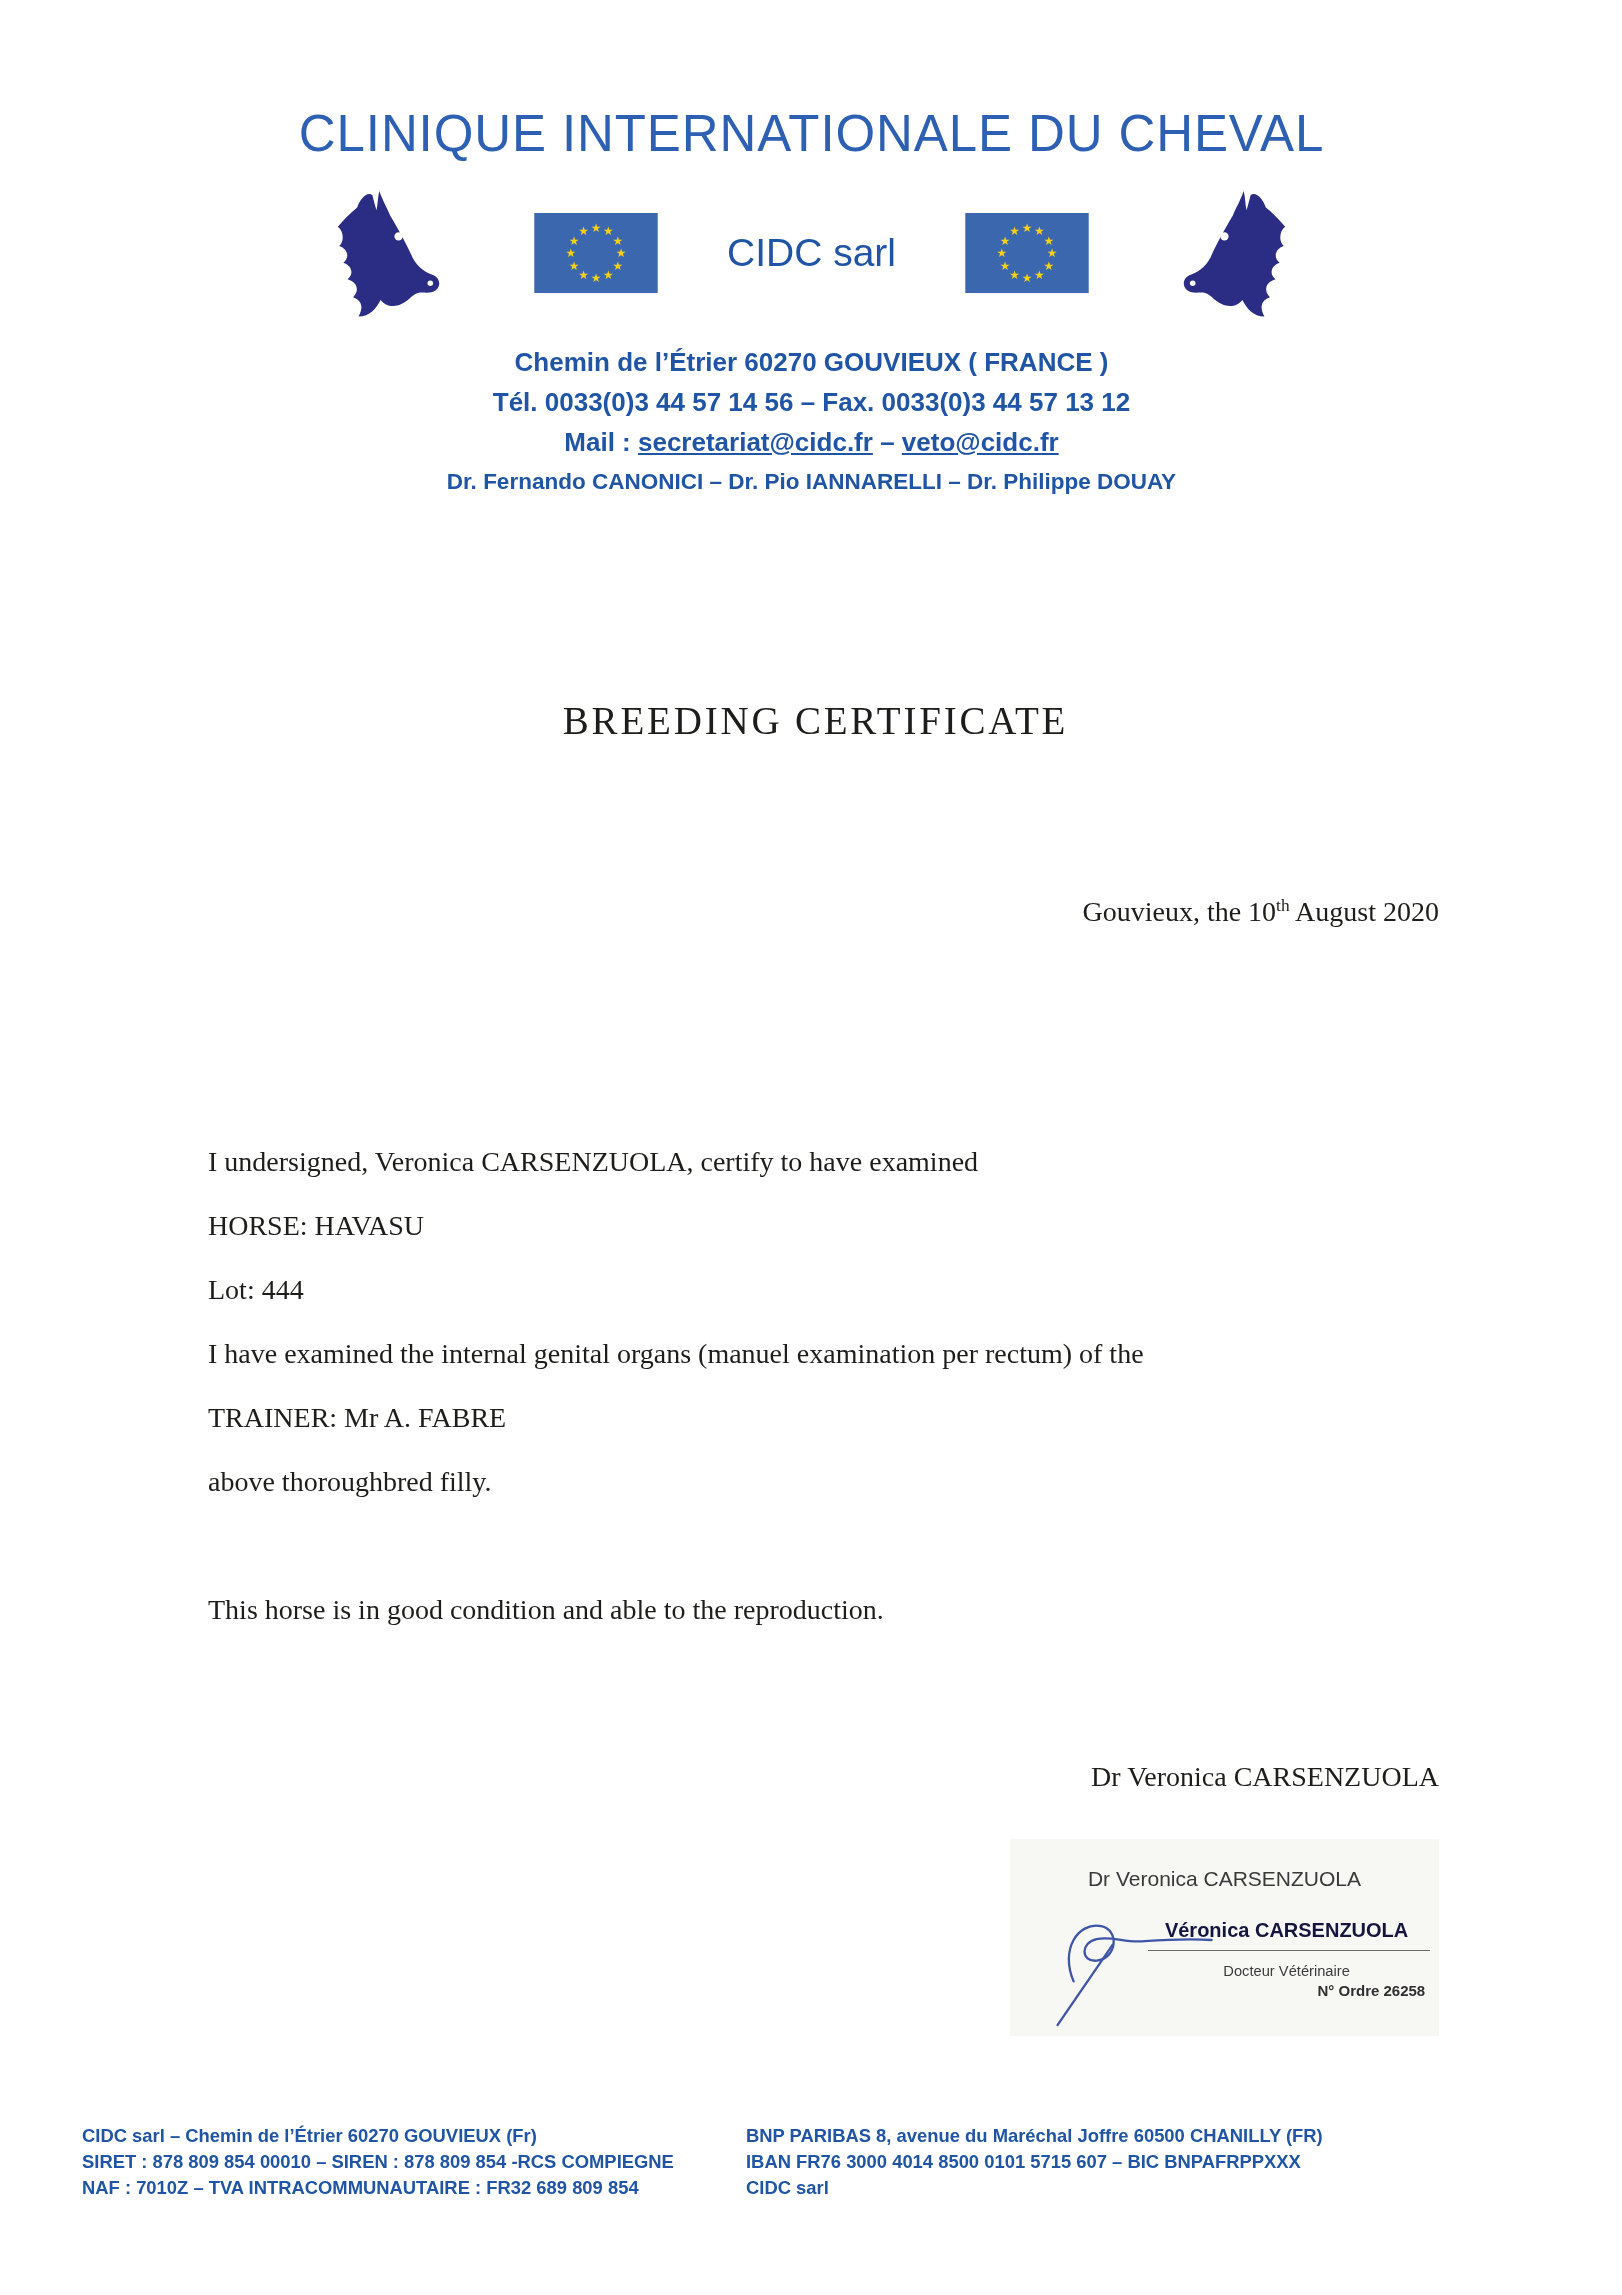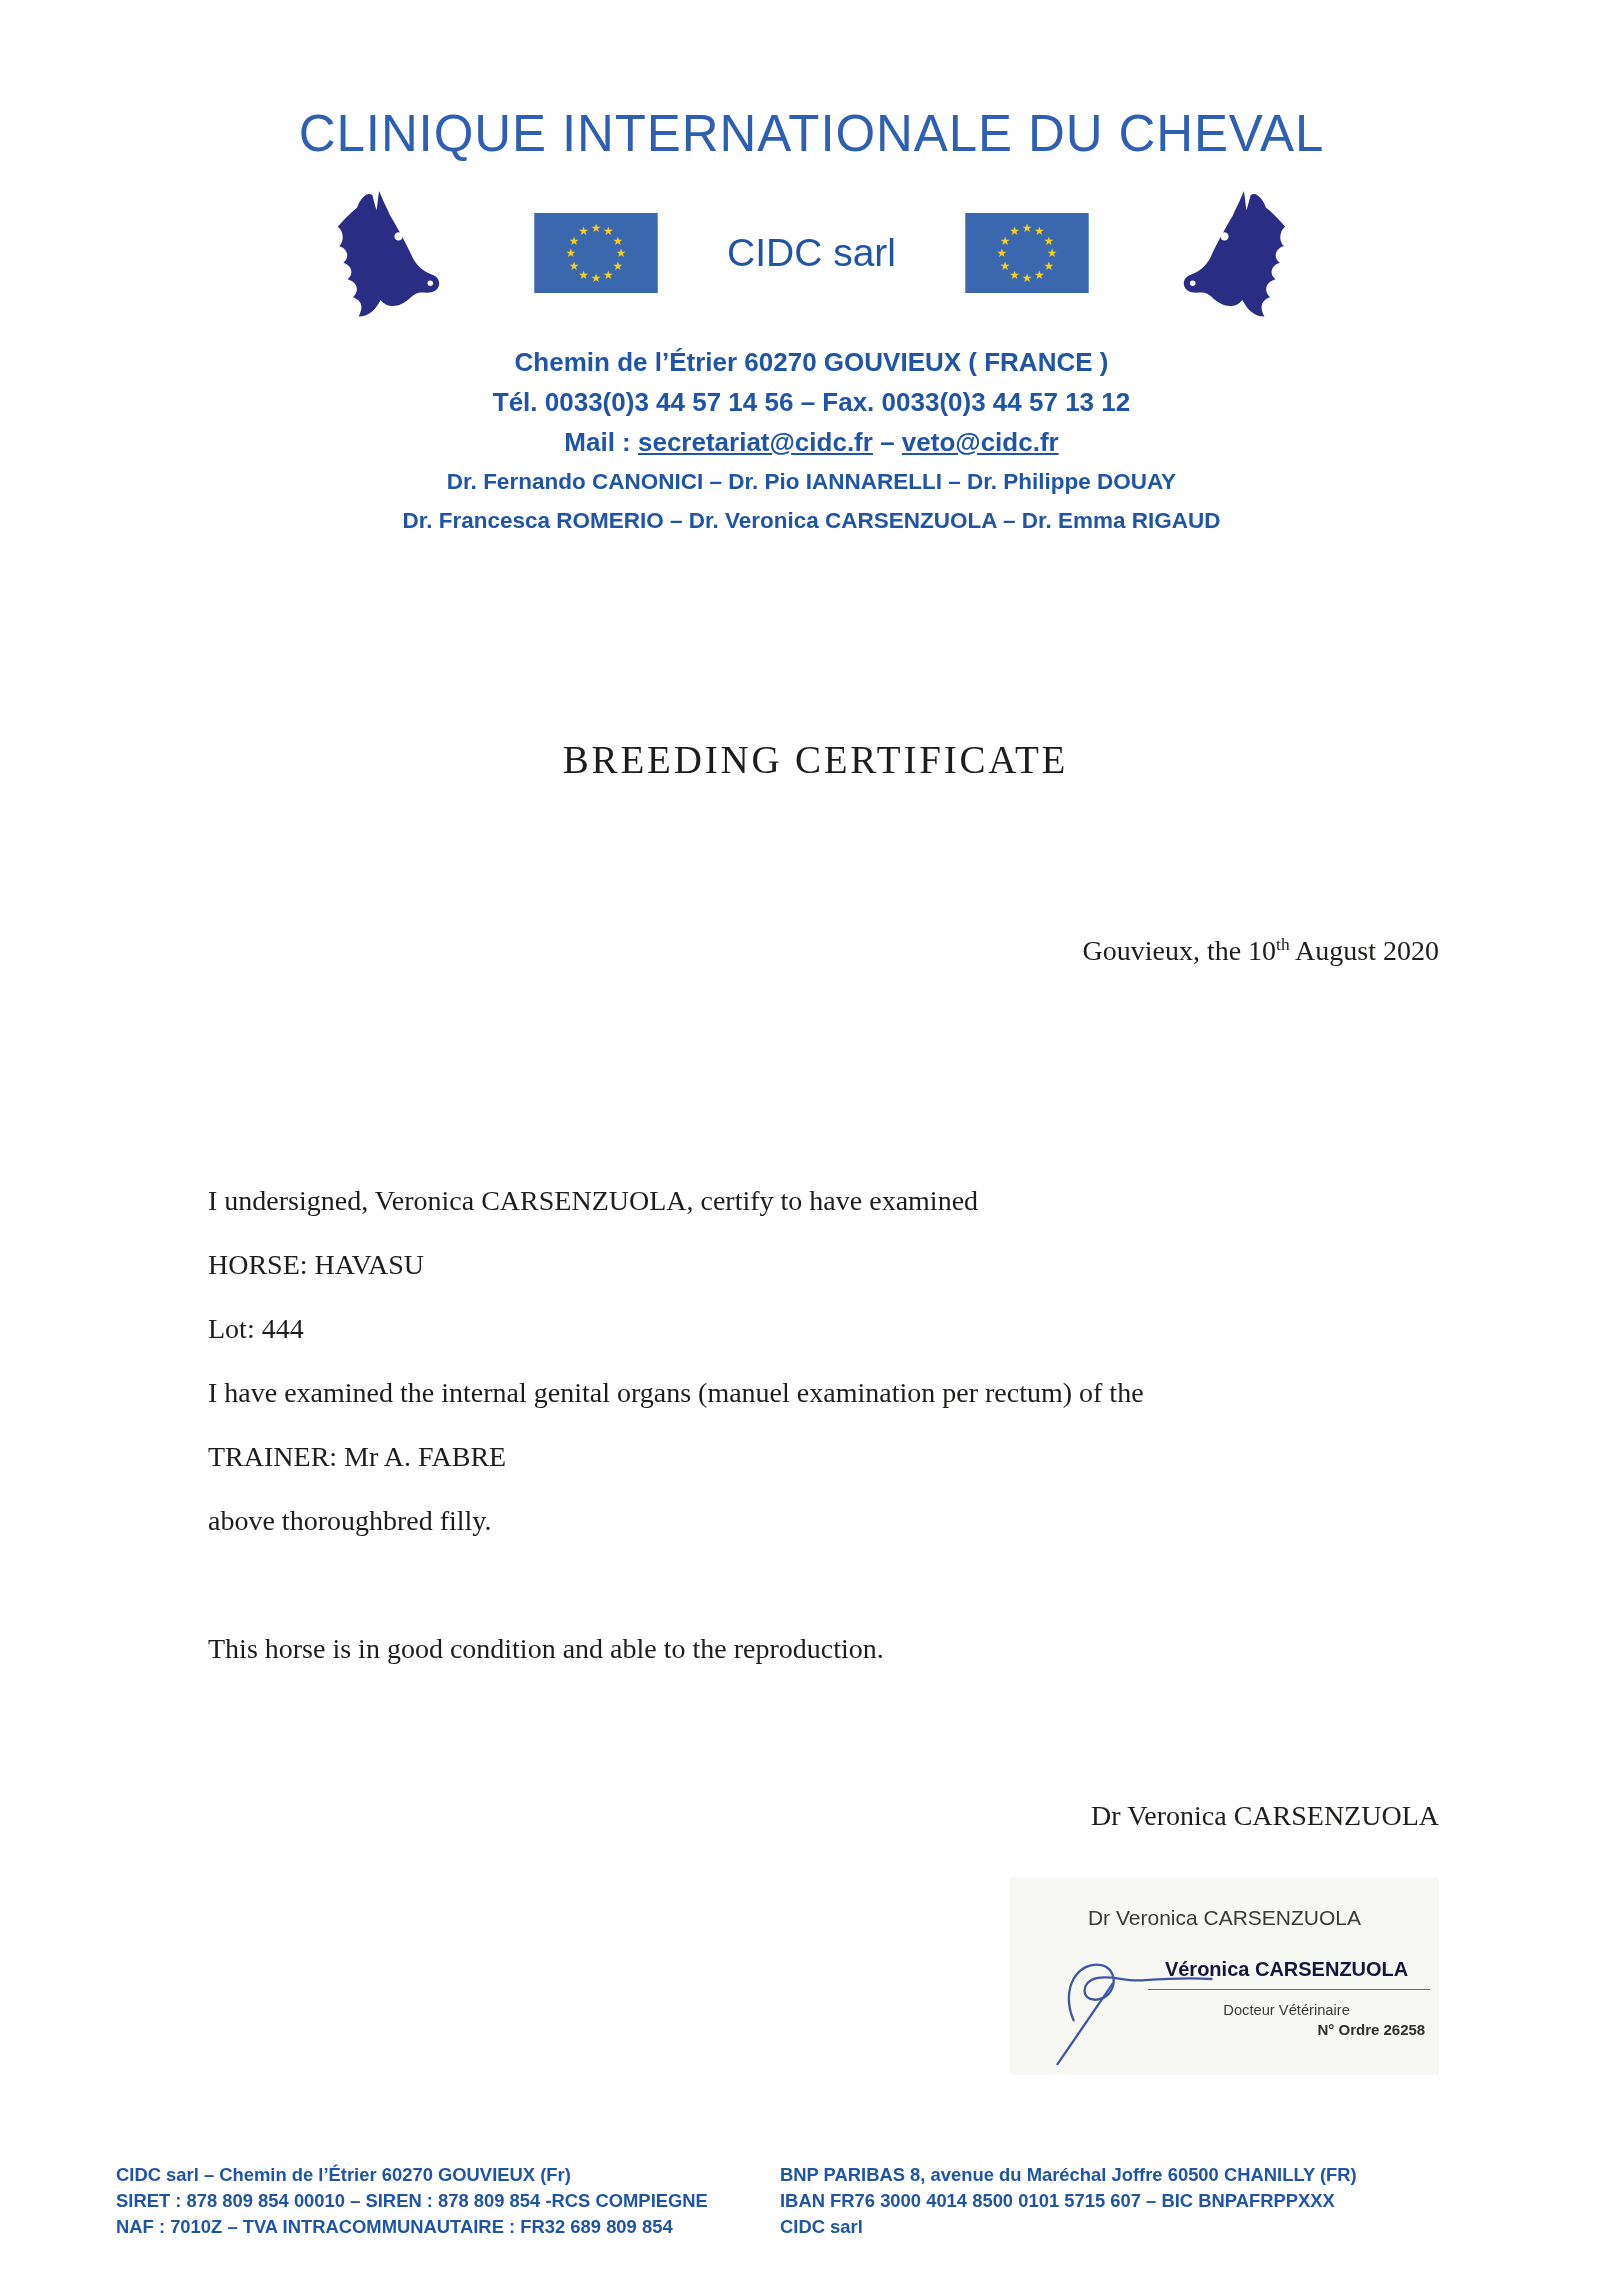--- a/index.html
+++ b/index.html
@@ -88,21 +88,21 @@
     position:absolute;top:124px;left:138px;right:13.8px;text-align:center;
     font-size:14.7px;color:#3c3c3c;
   }
   .stamp-order{
     position:absolute;top:143px;left:138px;right:13.8px;text-align:right;
     font-size:15px;font-weight:700;color:#2f2f2f;
   }
 
   
   .footer{
-    display:flex;margin-top:87px;padding-left:116px;padding-right:92px;
+    display:flex;margin-top:87px;padding-left:82px;padding-right:92px;
   }
   .footer-col{font-size:18.4px;font-weight:700;color:var(--dark-blue);line-height:26px;}
   .footer-left{width:664px;flex:0 0 auto;}
   .footer-right{flex:1;}
   .footer-line{white-space:nowrap;}
 </style>
 </head>
 <body>
 
 <div class="page">
@@ -168,21 +168,20 @@
           <circle cx="15" cy="72" r="2" fill="#ffffff"></circle>
         </svg>
       </span>
     </div>
 
     <div class="contact-block">
       <div class="contact-line">Chemin de l’Étrier 60270 GOUVIEUX ( FRANCE )</div>
       <div class="contact-line">Tél. 0033(0)3 44 57 14 56 – Fax. 0033(0)3 44 57 13 12</div>
       <div class="contact-line"><span>Mail : </span><a href="#">secretariat@cidc.fr</a><span> – </span><a href="#">veto@cidc.fr</a></div>
       <div class="doctors-line">Dr. Fernando CANONICI – Dr. Pio IANNARELLI – Dr. Philippe DOUAY</div>
-      <div class="doctors-line">Dr. Francesca ROMERIO – Dr. Veronica CARSENZUOLA – Dr. Emma RIGAUD</div>
     </div>
   </div>
 
   <div class="content">
 
     <div class="cert-title">BREEDING CERTIFICATE</div>
 
     <div class="date-line"><span>Gouvieux, the 10</span><sup>th</sup><span> August 2020</span></div>
 
     <div class="body-block">

